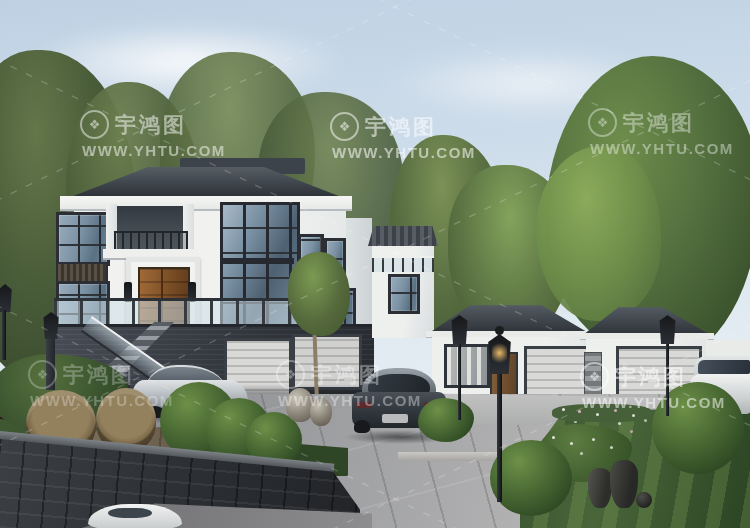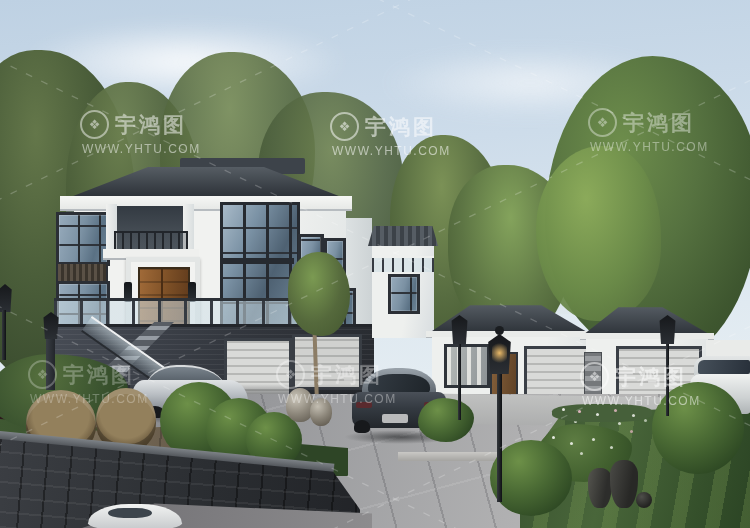--- a/index.html
+++ b/index.html
@@ -175,21 +175,21 @@
   .sHead{left:42px;top:312px;width:18px;height:27px;}
   .eHead{left:-3px;top:284px;width:16px;height:28px;}
   .ePole{left:2px;top:310px;width:4px;height:50px;}
 
   
   .lattice{left:0;top:0;width:750px;height:528px;pointer-events:none;}
   .wm{color:#fff;pointer-events:none;}
   .wm-row{display:flex;align-items:center;gap:6px;}
   .wm-logo{width:25px;height:25px;border:2.5px solid rgba(255,255,255,.95);border-radius:50%;display:flex;align-items:center;justify-content:center;font-size:13px;line-height:1;}
   .wm-brand{font-size:21px;font-weight:bold;letter-spacing:3px;white-space:nowrap;}
-  .wm-url{font-size:12px;font-weight:normal;letter-spacing:1.5px;margin:3px 0 0 2px;white-space:nowrap;}
+  .wm-url{font-size:15px;font-weight:bold;letter-spacing:1.5px;margin:3px 0 0 2px;white-space:nowrap;}
   .wm1{left:80px;top:110px;opacity:.5;}
   .wm2{left:330px;top:112px;opacity:.55;}
   .wm3{left:588px;top:108px;opacity:.4;}
   .wm4{left:28px;top:360px;opacity:.28;}
   .wm5{left:276px;top:360px;opacity:.36;}
   .wm6{left:580px;top:362px;opacity:.52;}
 </style>
 </head>
 <body>
 

